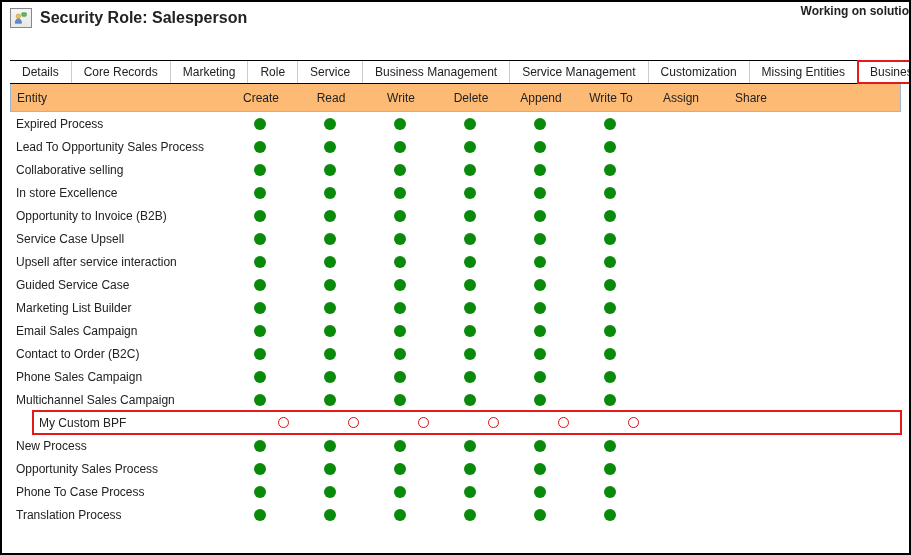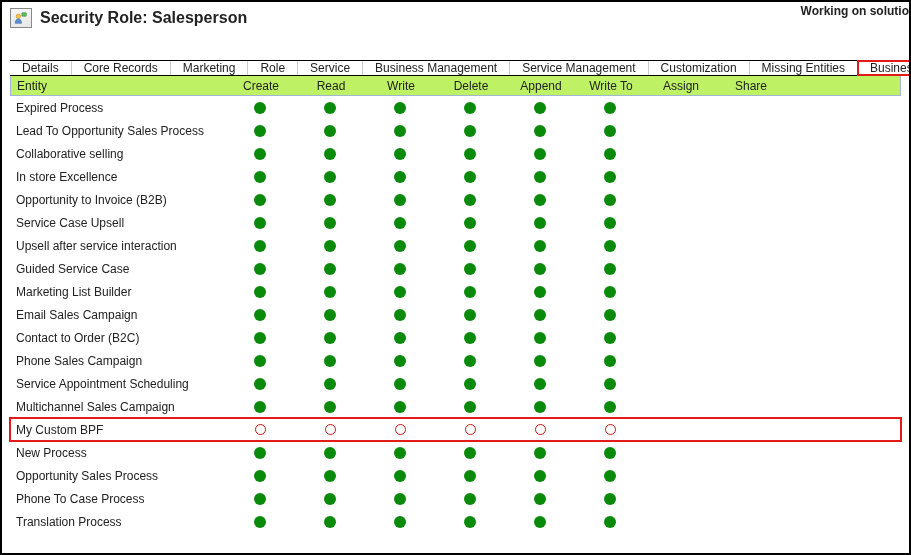--- a/index.html
+++ b/index.html
@@ -43,61 +43,62 @@
     padding-right: 0;
   }
   .tabbar {
     display: flex;
     align-items: stretch;
     border-top: 1px solid #000;
     border-bottom: 1px solid #000;
     margin: 28px 8px 0 8px;
     font-size: 12px;
     background: #fff;
-    height: 16px;
+    height: 24px;
   }
   .tab {
     padding: 4px 12px;
     border-right: 1px solid #ccc;
     cursor: pointer;
     white-space: nowrap;
     display: flex; align-items: center;
   }
   .tab:last-child { border-right: none; }
   .tab.highlighted {
     outline: 2px solid #e21a1a;
     outline-offset: -1px;
     z-index: 2;
     position: relative;
   }
   .grid-wrap {
     margin: 0 8px;
   }
   .grid-head {
     display: flex;
-    background: #bef264;
+    background: #fdba74;
     border: 1px solid #9fb6d4;
     border-top: none;
-    height: 20px;
+    height: 28px;
     align-items: center;
     font-size: 12px;
   }
   .col-entity { width: 215px; padding-left: 6px; }
   .col-perm   { width: 70px; text-align: center; }
   .grid-body { }
   .row {
     display: flex;
     align-items: center;
     height: 23px;
     padding-left: 0;
   }
   .row .col-entity { padding-left: 6px; }
   .row.highlighted {
     outline: 2px solid #e21a1a;
     outline-offset: -1px;
+    margin-left: 23px;
   }
   .perm-cell {
     width: 70px;
     display: flex;
     align-items: center;
     justify-content: center;
   }
   .dot-full {
     width: 12px; height: 12px;
     border-radius: 50%;
@@ -421,43 +422,20 @@
         <div class="perm-cell">
           <div class="dot-full"></div>
         </div>
         <div class="perm-cell">
           <div class="dot-full"></div>
         </div>
         <div class="perm-cell"></div>
         <div class="perm-cell"></div>
       </div>
       <div class="row">
-        <div class="col-entity">Service Appointment Scheduling</div>
-        <div class="perm-cell">
-          <div class="dot-full"></div>
-        </div>
-        <div class="perm-cell">
-          <div class="dot-full"></div>
-        </div>
-        <div class="perm-cell">
-          <div class="dot-full"></div>
-        </div>
-        <div class="perm-cell">
-          <div class="dot-full"></div>
-        </div>
-        <div class="perm-cell">
-          <div class="dot-full"></div>
-        </div>
-        <div class="perm-cell">
-          <div class="dot-full"></div>
-        </div>
-        <div class="perm-cell"></div>
-        <div class="perm-cell"></div>
-      </div>
-      <div class="row">
         <div class="col-entity">Multichannel Sales Campaign</div>
         <div class="perm-cell">
           <div class="dot-full"></div>
         </div>
         <div class="perm-cell">
           <div class="dot-full"></div>
         </div>
         <div class="perm-cell">
           <div class="dot-full"></div>
         </div>

